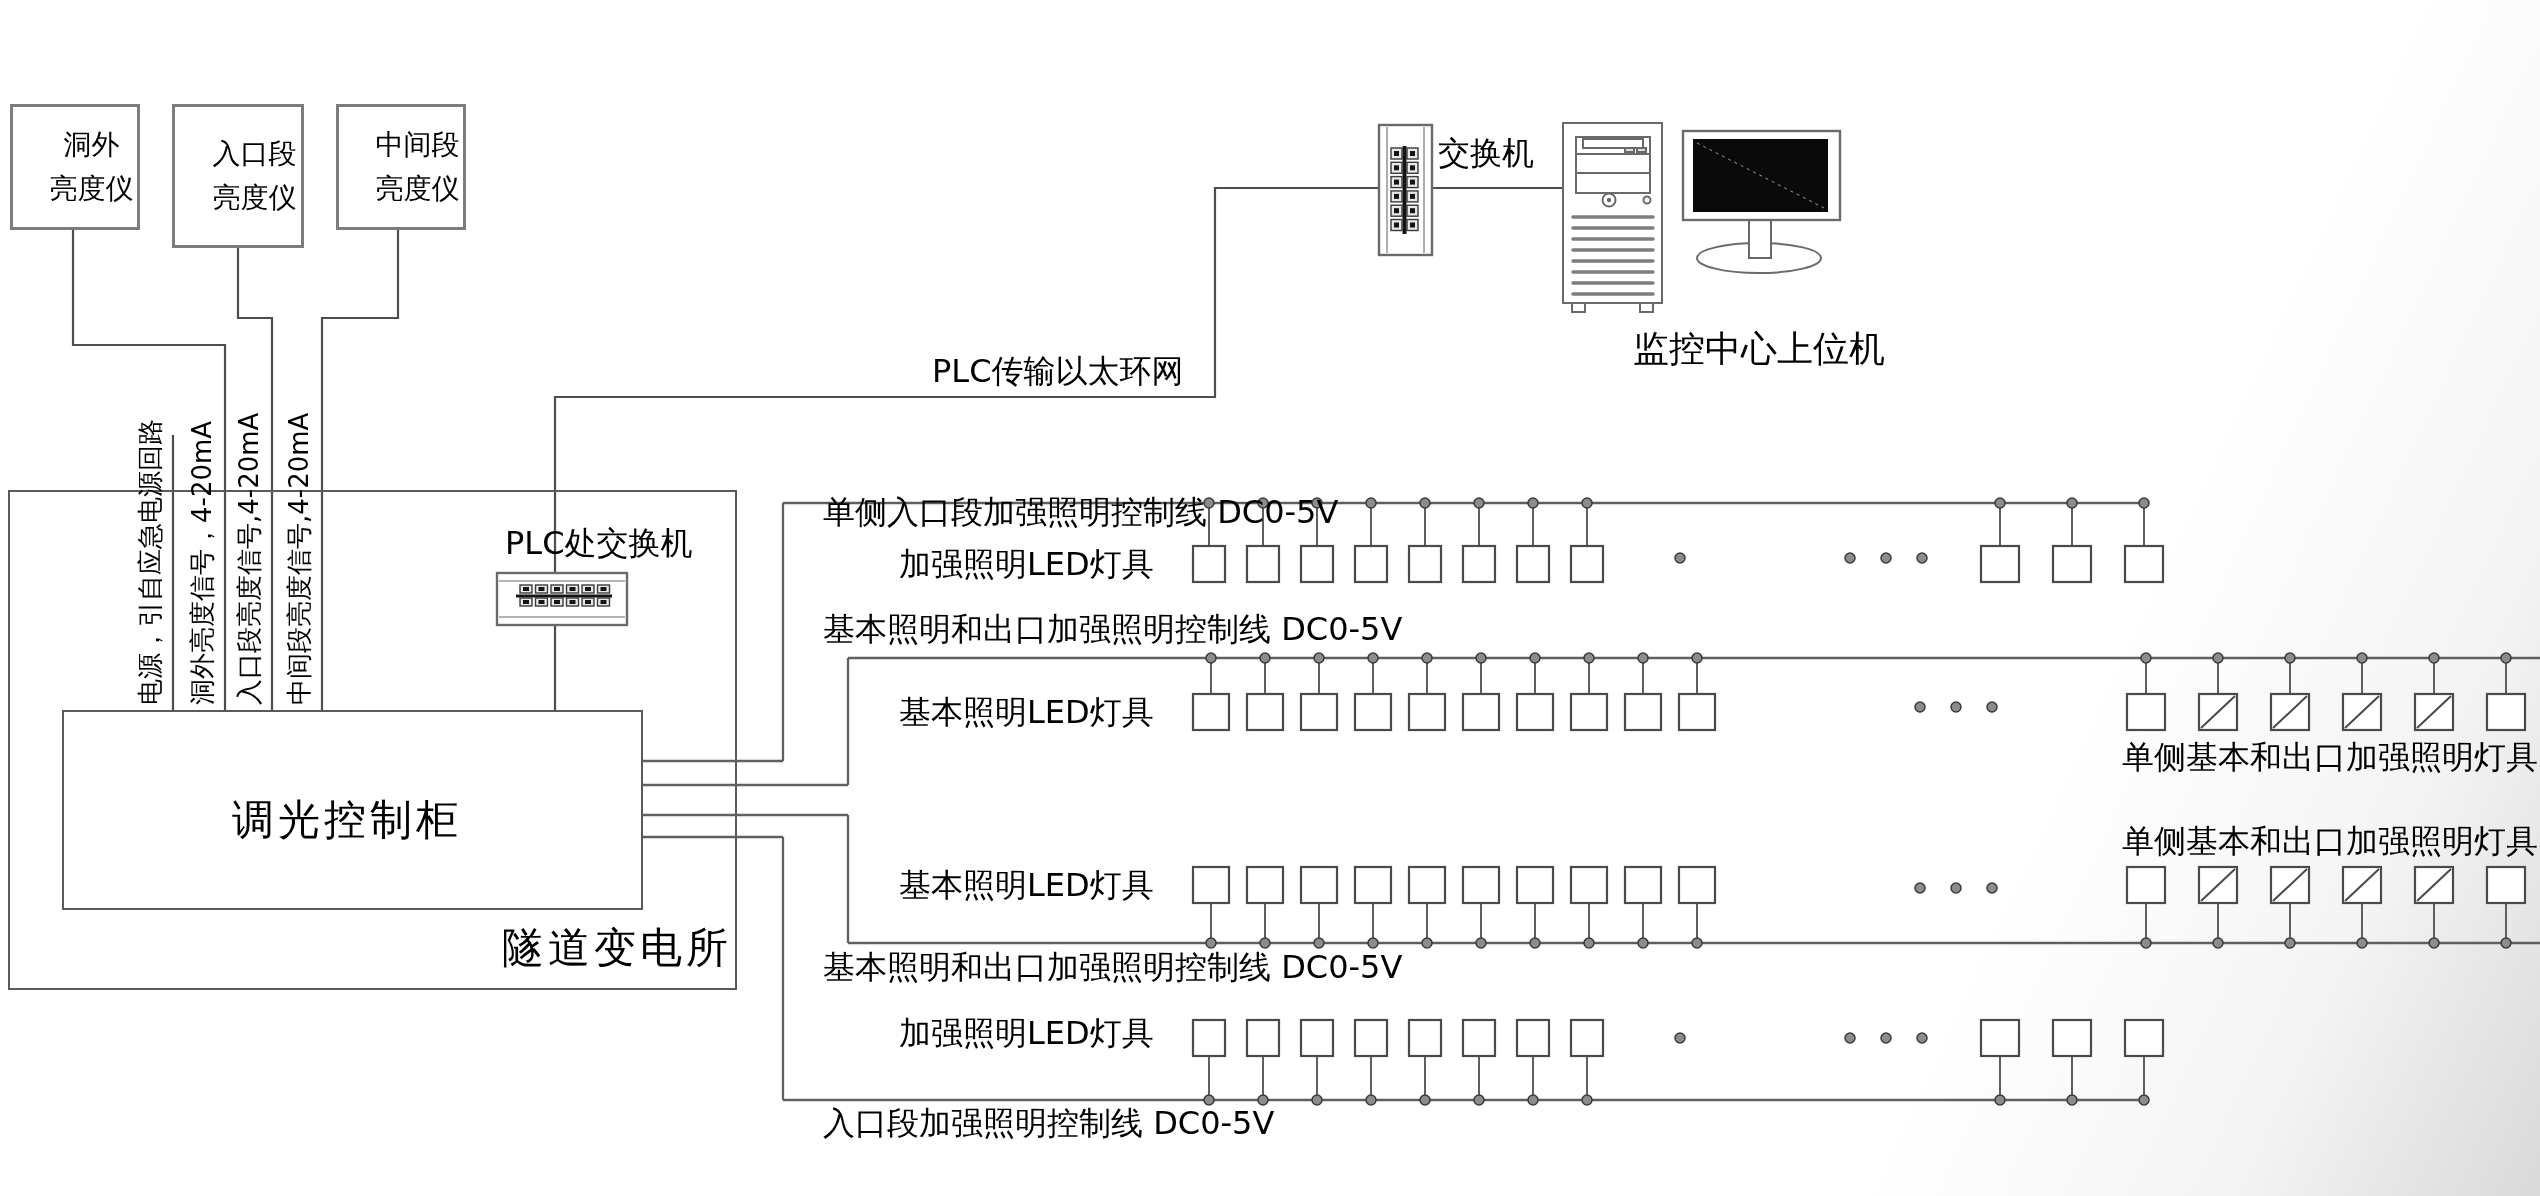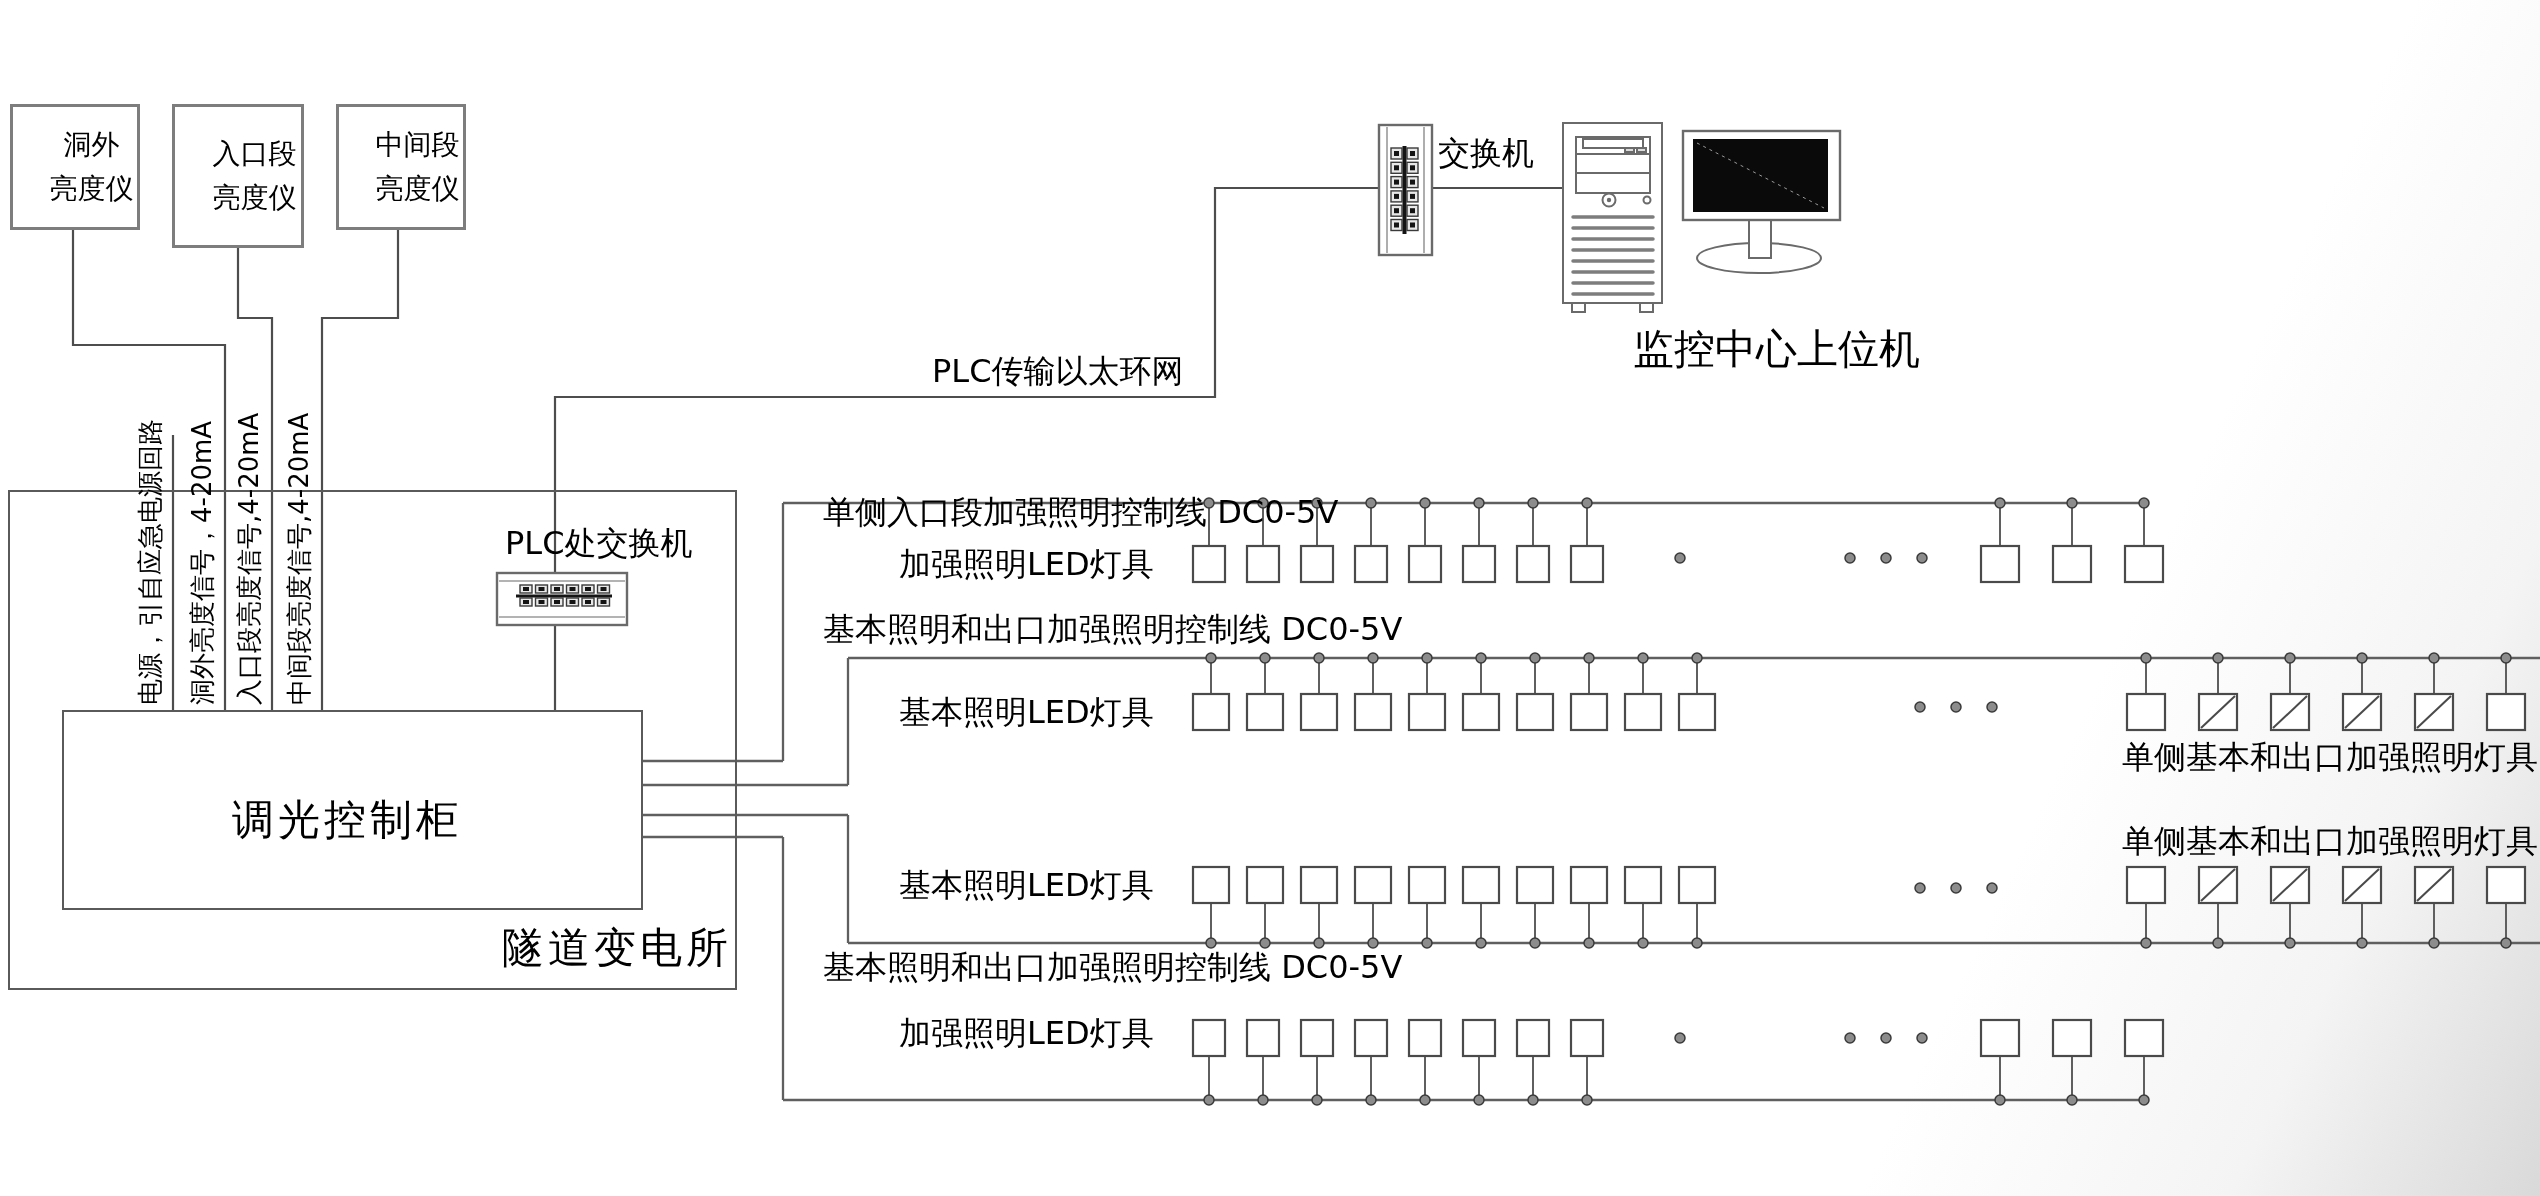--- a/index.html
+++ b/index.html
@@ -357,28 +357,29 @@
   <div class="vlabel" style="left:167px;top:671px;">电源，引自应急电源回路</div>
   <div class="vlabel" style="left:219px;top:671px;">洞外亮度信号，4-20mA</div>
   <div class="vlabel" style="left:266px;top:671px;">入口段亮度信号,4-20mA</div>
   <div class="vlabel" style="left:316px;top:671px;">中间段亮度信号,4-20mA</div>
 
   <div class="lbl lbl-big" style="left:232px;top:796px;">调光控制柜</div>
   <div class="lbl lbl-big" style="left:462px;top:924px;margin-left:40px;">隧道变电所</div>
   <div class="lbl" style="left:505px;top:526px;">PLC处交换机</div>
   <div class="lbl" style="left:932px;top:354px;">PLC传输以太环网</div>
   <div class="lbl" style="left:1438px;top:136px;font-size:32px;">交换机</div>
-  <div class="lbl" style="left:1633px;top:332px;font-size:41px;">监控中心上位机</div>
+  <div class="lbl" style="left:1633px;top:332px;font-size:36px;">监控中心上位机</div>
 
   <div class="lbl" style="left:823px;top:455px;margin-top:40px;">单侧入口段加强照明控制线 DC0-5V</div>
   <div class="lbl" style="left:899px;top:547px;">加强照明LED灯具</div>
 
   <div class="lbl" style="left:823px;top:612px;">基本照明和出口加强照明控制线 DC0-5V</div>
   <div class="lbl" style="left:899px;top:695px;">基本照明LED灯具</div>
   <div class="lbl" style="left:2122px;top:740px;">单侧基本和出口加强照明灯具</div>
 
   <div class="lbl" style="left:2122px;top:824px;">单侧基本和出口加强照明灯具</div>
   <div class="lbl" style="left:899px;top:868px;">基本照明LED灯具</div>
   <div class="lbl" style="left:823px;top:950px;">基本照明和出口加强照明控制线 DC0-5V</div>
 
   <div class="lbl" style="left:899px;top:1016px;">加强照明LED灯具</div>
+  <div class="lbl" style="left:823px;top:1106px;">入口段加强照明控制线 DC0-5V</div>
 
 </div>
 
 </body></html>

